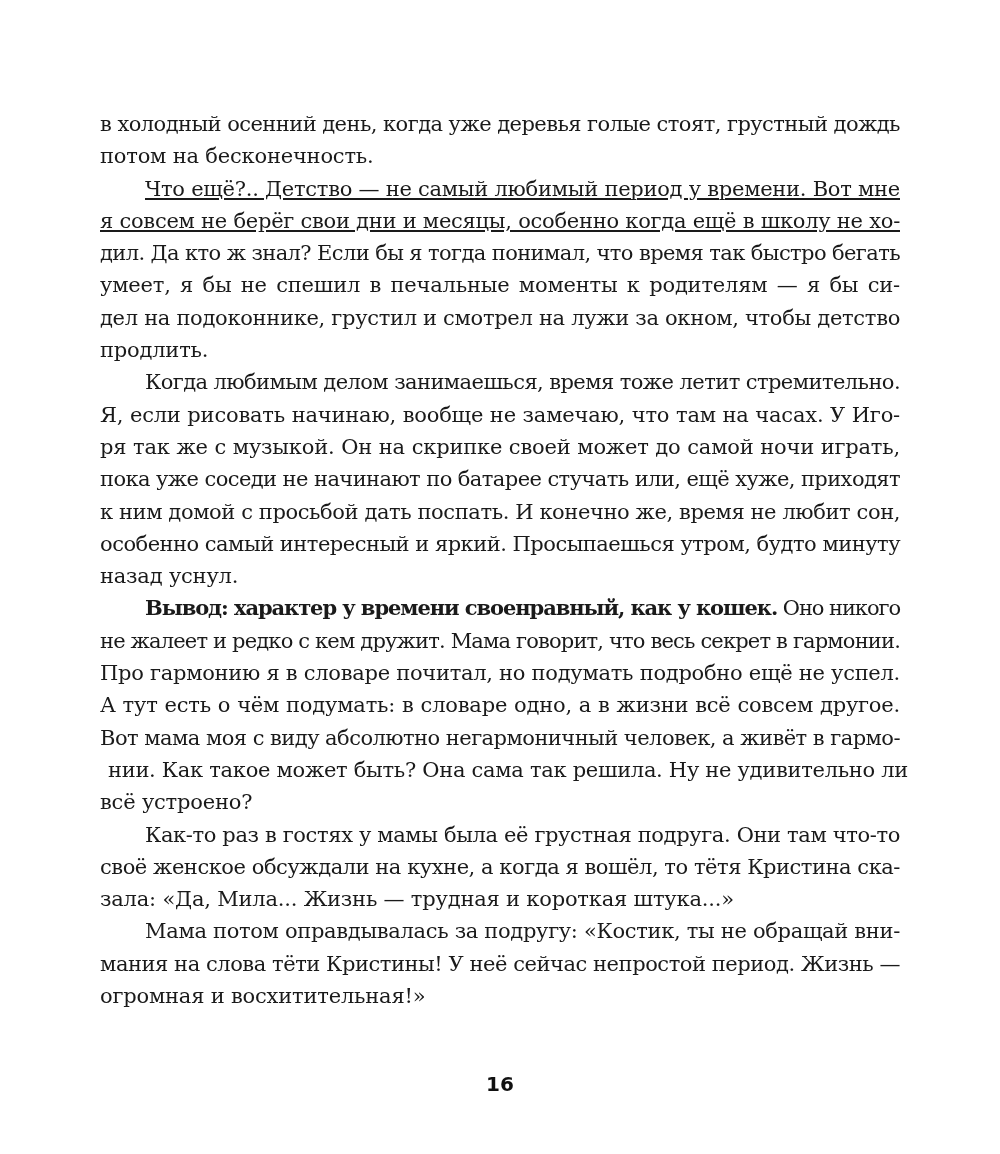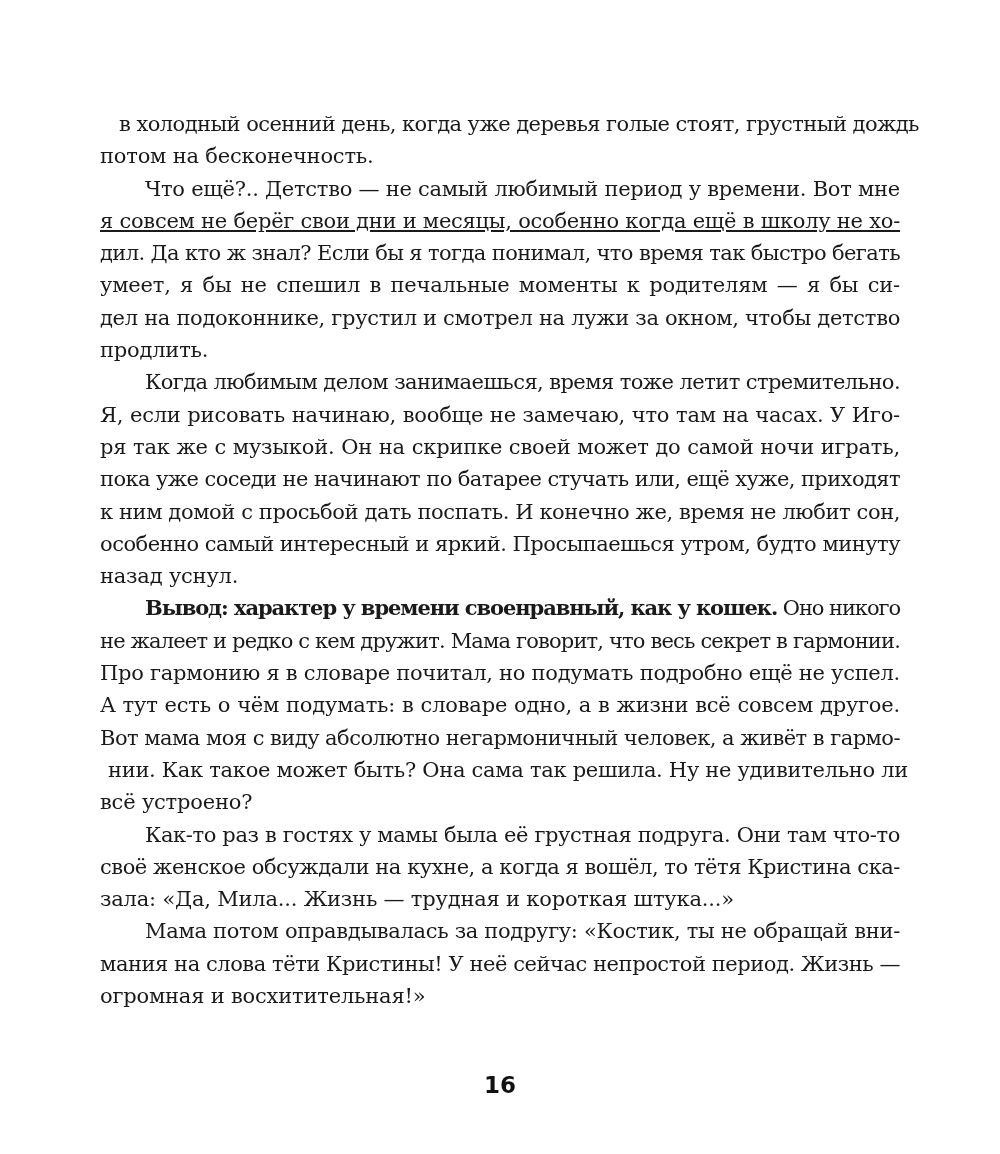--- a/index.html
+++ b/index.html
@@ -45,36 +45,36 @@
       font-weight: bold;
     }
     .page-number {
       position: absolute;
       left: 0;
       width: 1000px;
       top: 1072px;
       text-align: center;
       font-family: "DejaVu Sans", "Liberation Sans", sans-serif;
       font-weight: bold;
-      font-size: 23px;
+      font-size: 20px;
       color: #111;
     }
   </style>
 </head>
 <body>
 
 <div class="page-text">
 
   <div class="paragraph">
-    <span class="line" style="letter-spacing: -0.555134px; margin-left: 19px;">в холодный осенний день, когда уже деревья голые стоят, грустный дождь</span>
+    <span class="line" style="letter-spacing: -0.555134px;">в холодный осенний день, когда уже деревья голые стоят, грустный дождь</span>
     <span class="line last">потом на бесконечность.</span>
   </div>
 
   <div class="paragraph">
-    <span class="line indent" style="letter-spacing: -0.25878px;">Что ещё?.. Детство — не самый любимый период у времени. Вот мне</span>
+    <span class="line indent" style="letter-spacing: -0.25878px; text-decoration: underline;">Что ещё?.. Детство — не самый любимый период у времени. Вот мне</span>
     <span class="line" style="letter-spacing: -0.254464px; text-decoration: underline;">я совсем не берёг свои дни и месяцы, особенно когда ещё в школу не хо-</span>
     <span class="line" style="letter-spacing: -0.606467px;">дил. Да кто ж знал? Если бы я тогда понимал, что время так быстро бегать</span>
     <span class="line">умеет, я бы не спешил в печальные моменты к родителям — я бы си-</span>
     <span class="line" style="letter-spacing: -0.306884px;">дел на подоконнике, грустил и смотрел на лужи за окном, чтобы детство</span>
     <span class="line last">продлить.</span>
   </div>
 
   <div class="paragraph">
     <span class="line indent" style="letter-spacing: -0.575992px;">Когда любимым делом занимаешься, время тоже летит стремительно.</span>
     <span class="line">Я, если рисовать начинаю, вообще не замечаю, что там на часах. У Иго-</span>

